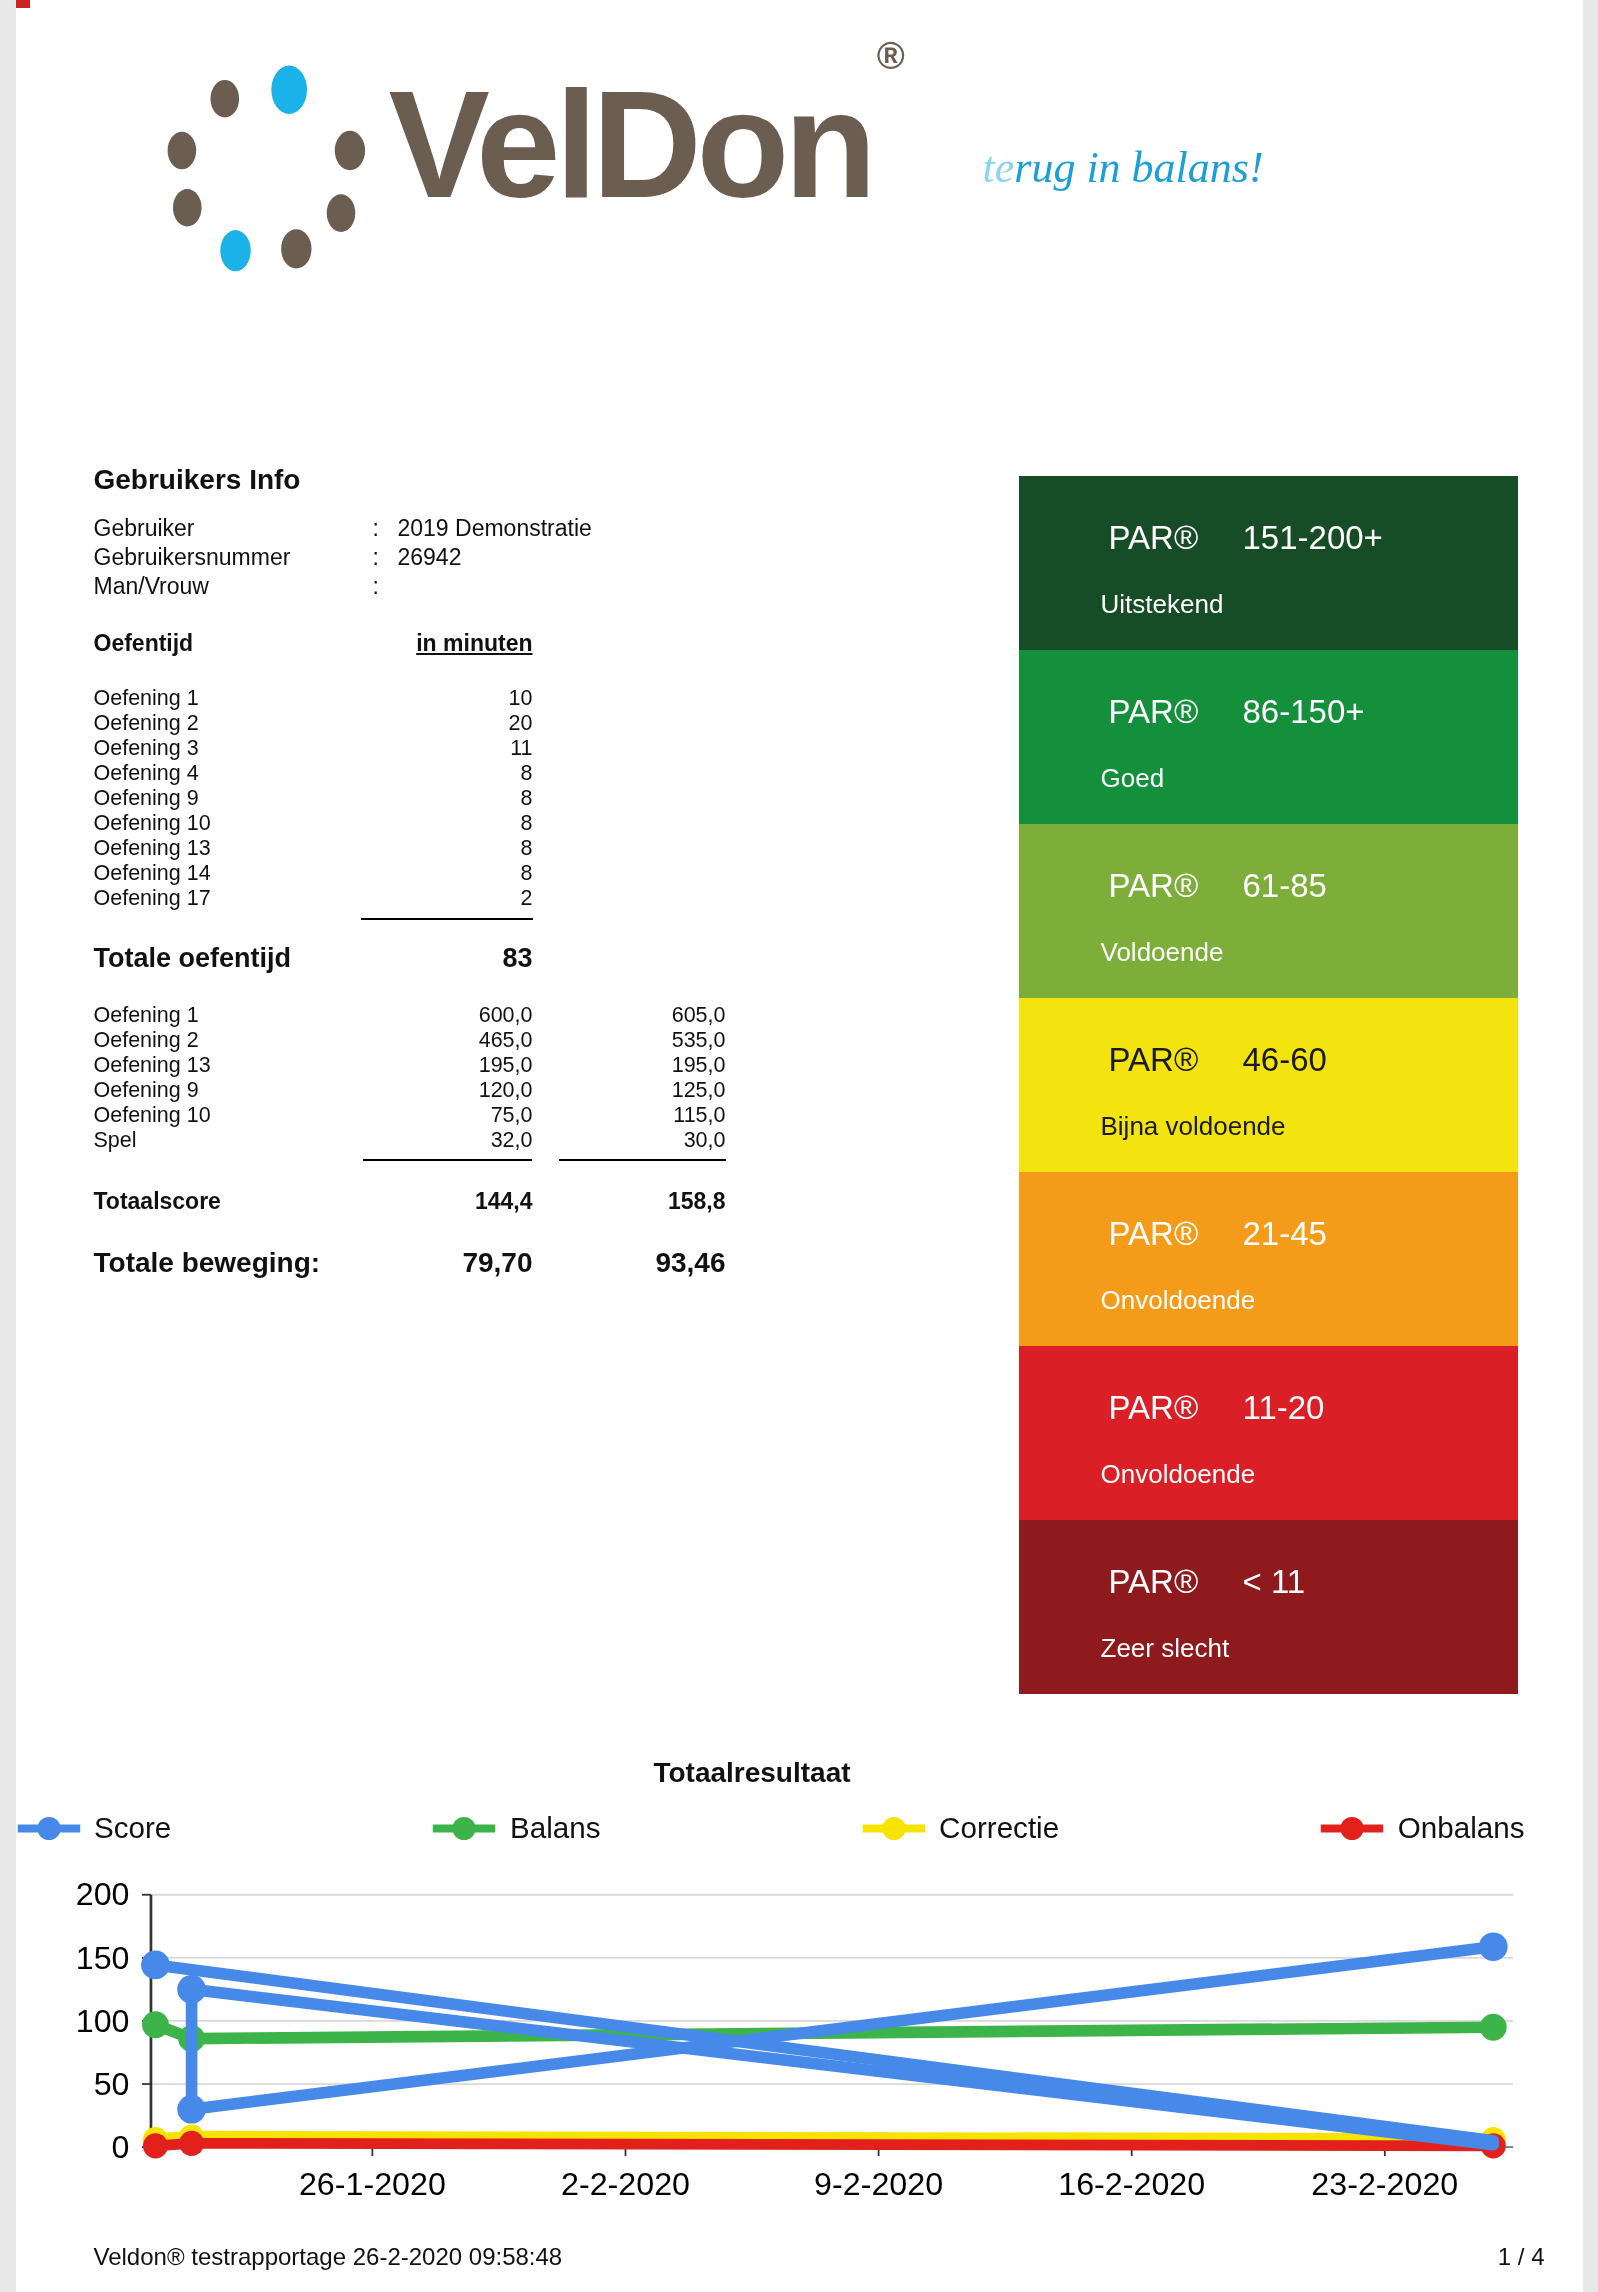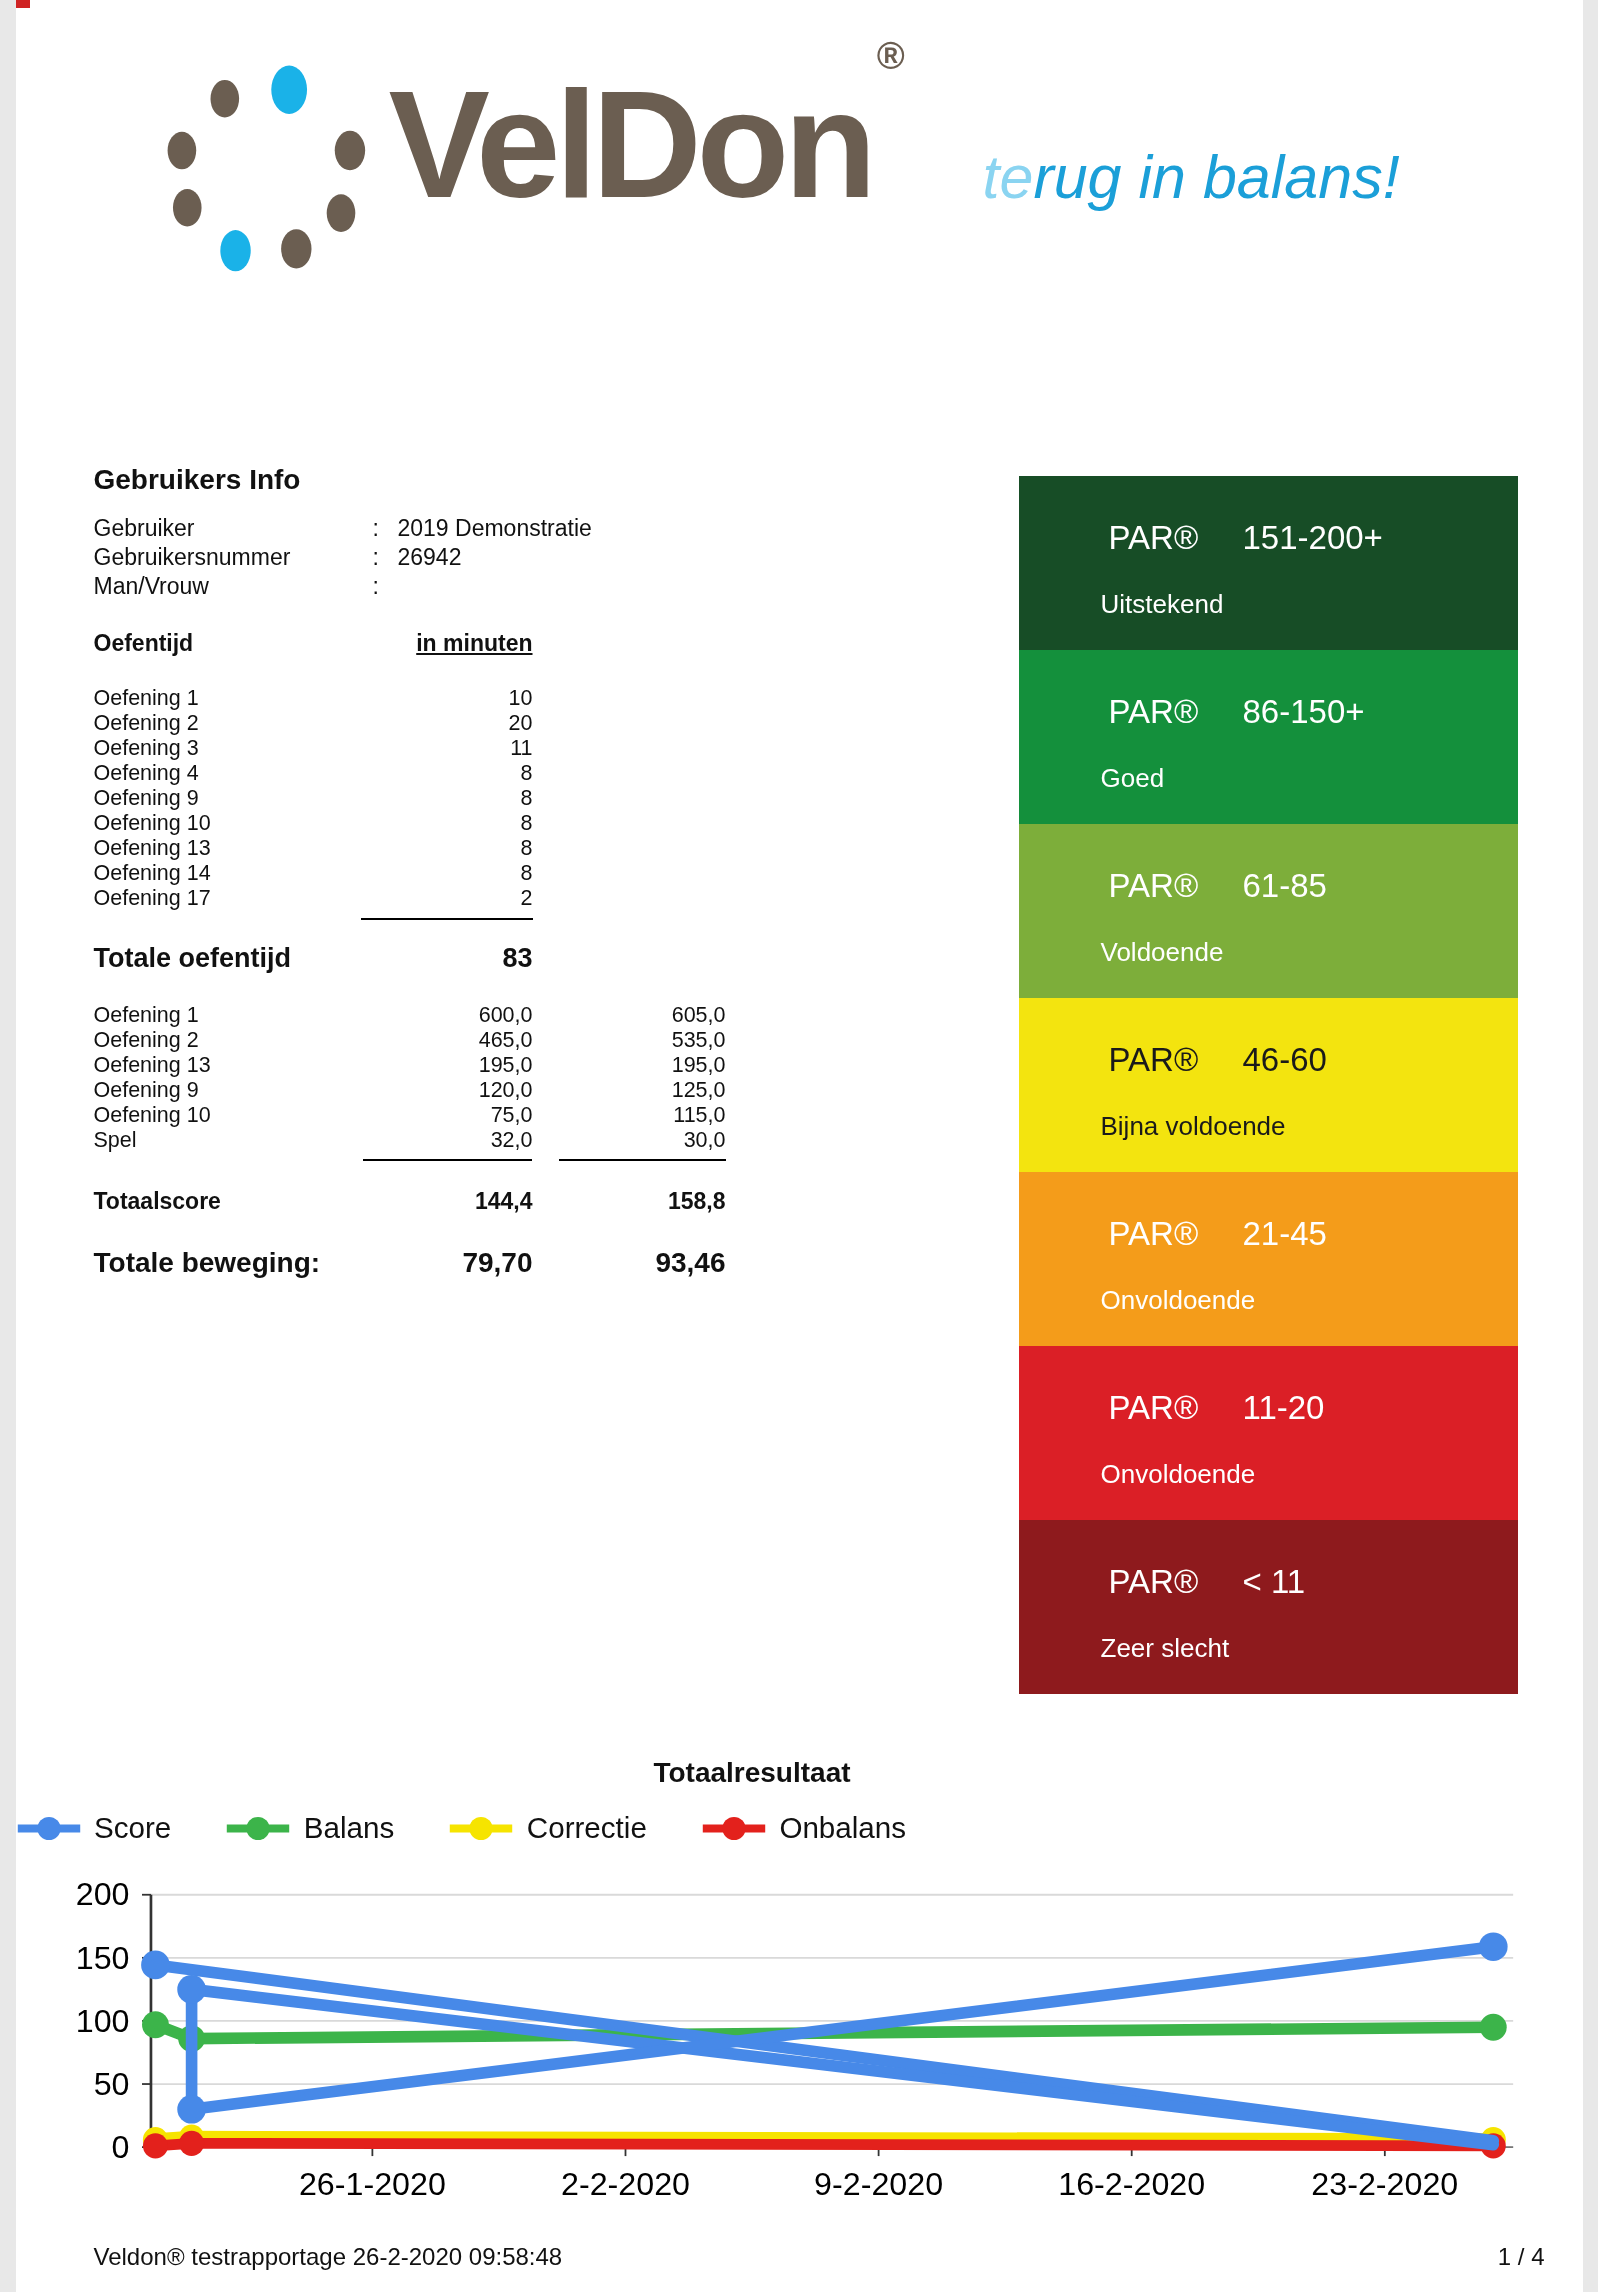--- a/index.html
+++ b/index.html
@@ -6,22 +6,22 @@
   .page{position:relative;width:1567px;height:2293px;background:#ffffff;
         font-family:"Liberation Sans",sans-serif;color:#111;overflow:hidden;margin:0 auto;}
   .corner-mark{position:absolute;left:0;top:0;width:14.3px;height:8px;background:#cf2323;}
 
   
   .logo{position:absolute;left:76px;top:54px;width:905px;height:219px;}
   .logo-dots{position:absolute;left:0;top:0;}
   .logo-text{position:absolute;left:297px;top:14.3px;font-size:152px;line-height:1;
              font-weight:bold;color:#6b5e51;letter-spacing:-5.4px;white-space:nowrap;}
   .logo-text sup{font-size:38px;letter-spacing:0;position:relative;top:-77px;left:5.4px;}
-  .tagline{position:absolute;left:967px;top:142px;font-size:61px;font-style:italic;
-           color:#1b9fd8;white-space:nowrap;}
+  .tagline{position:absolute;left:967px;top:142px;font-size:44px;font-style:italic;
+           color:#1b9fd8;white-space:nowrap;font-family:Liberation Serif, serif;}
   .tl-light{color:#8ad4f1;}
 
   
   .left-col{position:absolute;left:78px;top:464px;width:636px;}
   .sec-title{font-size:28px;font-weight:bold;margin:0;}
   .info-rows{margin-top:18px;}
   .info-row{display:flex;font-size:23px;line-height:29px;}
   .info-row .lbl{width:279px;}
   .info-row .sep{width:25px;}
 
@@ -52,21 +52,21 @@
   .par-scale{position:absolute;left:1003px;top:476px;width:499px;}
   .par-seg{height:174px;position:relative;color:#fff;}
   .par-row{position:absolute;left:90px;top:43px;font-size:33px;display:flex;white-space:nowrap;}
   .par-prefix{width:134px;}
   .par-label{position:absolute;left:82px;top:113px;font-size:26px;white-space:nowrap;}
 
   
   .chart-title{position:absolute;left:0;top:1757px;width:1473px;text-align:center;
                font-size:28px;font-weight:bold;}
   .chart-legend{position:absolute;left:0;top:1811px;width:1509px;display:flex;
-                justify-content:flex-start;align-items:center;gap:54px;}
+                justify-content:space-between;align-items:center;gap:54px;}
   .legend-item{display:flex;align-items:center;gap:12.5px;font-size:29.6px;}
   #chart-svg{position:absolute;left:0;top:1867px;width:1599px;height:358px;}
 
   
   .footer-left{position:absolute;left:78px;top:2243px;font-size:24px;}
   .footer-right{position:absolute;right:38px;top:2243px;font-size:24px;}
 </style>
 </head>
 <body>
 

